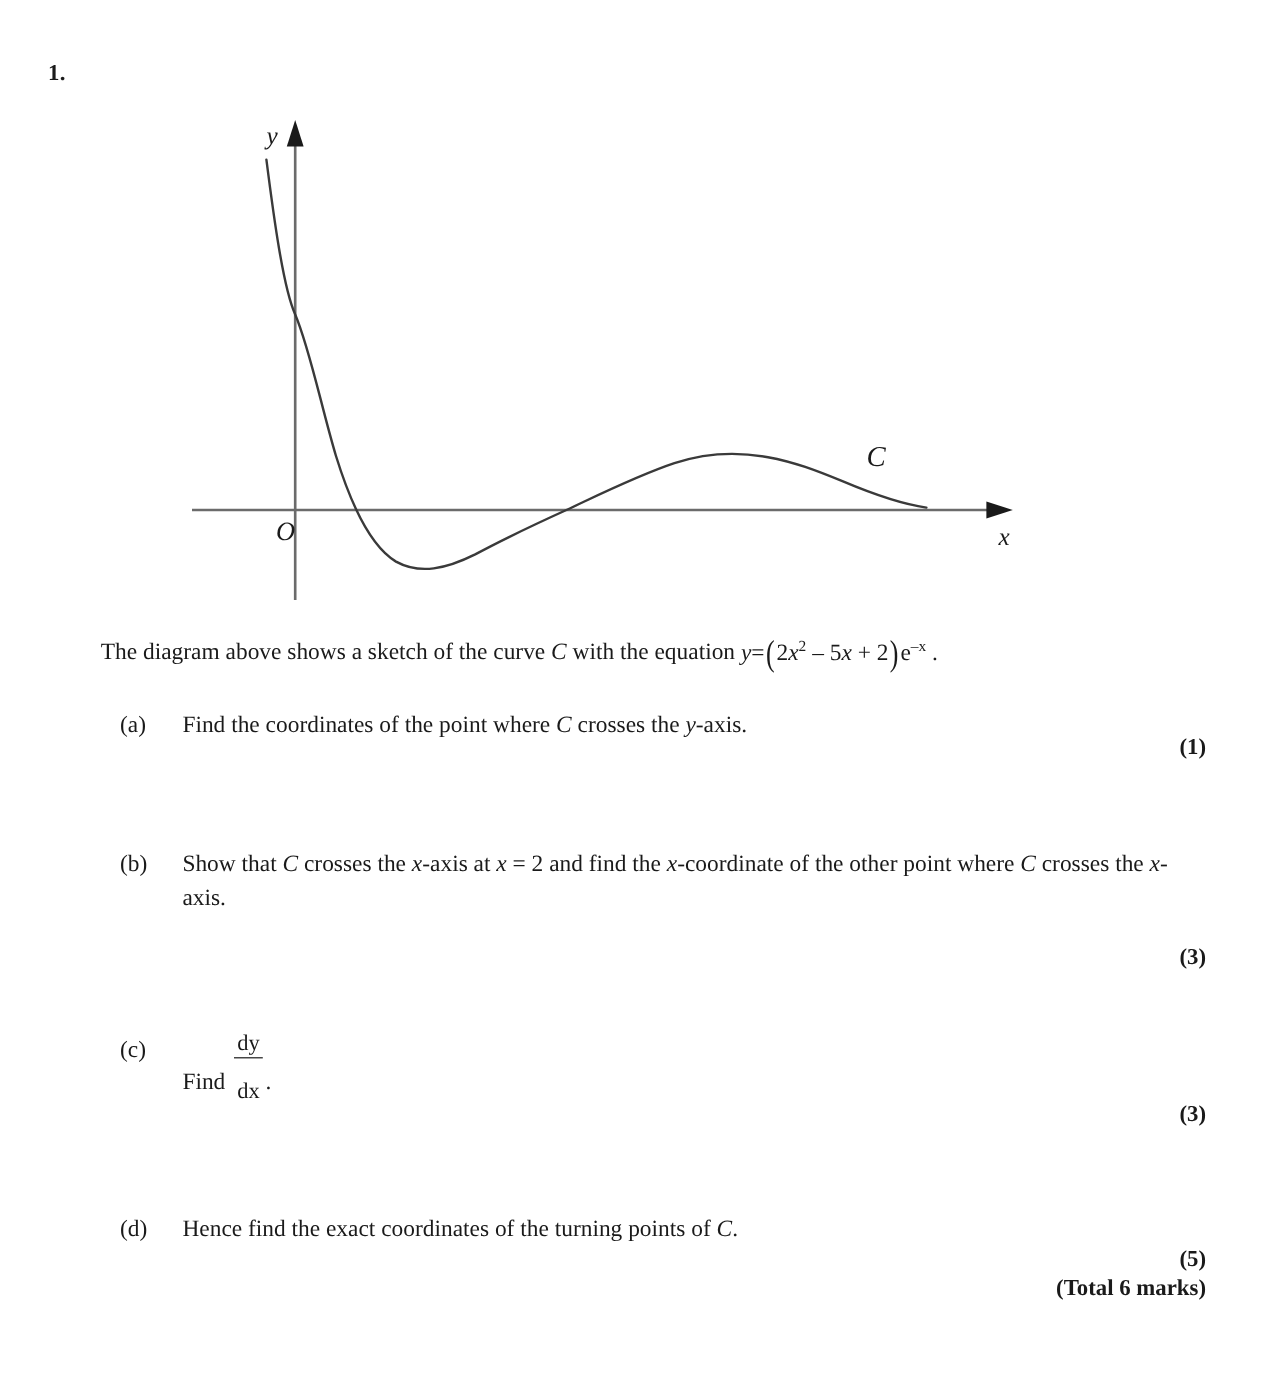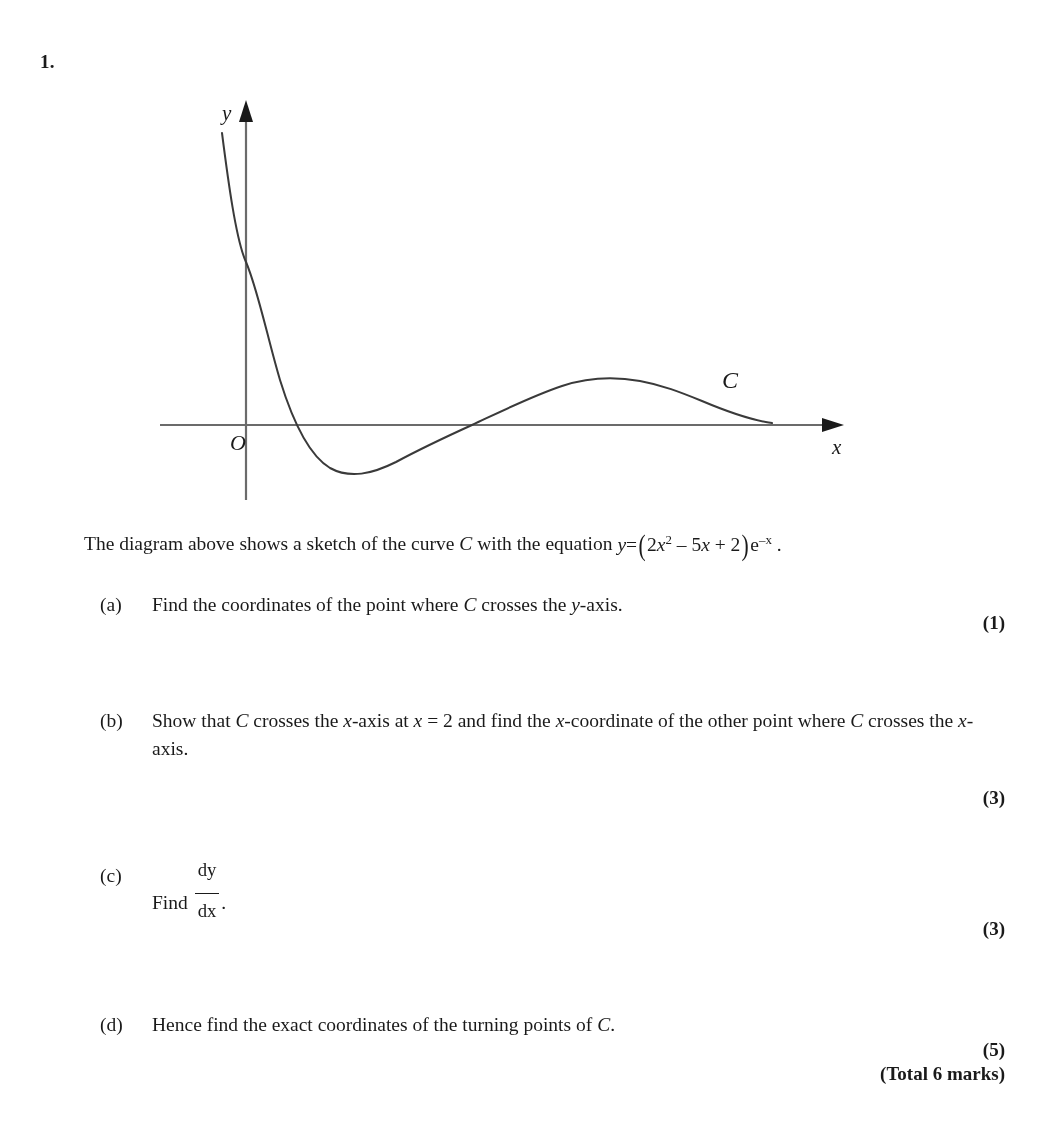--- a/index.html
+++ b/index.html
@@ -119,22 +119,21 @@
     position: relative;
     top: -2px;
   }
   .frac .num {
     display: block;
     padding: 0 3px 1px 3px;
   }
   .frac .den {
     display: block;
     border-top: 1.3px solid #1a1a1a;
-    padding: 7px 3px 0 3px;
-    margin-top: 12px;
+    padding: 18px 3px 0 3px;
   }
 </style>
 </head>
 <body>
 
 <div class="page">
 
   <div class="q-number">1.</div>
 
   <div class="figure">

